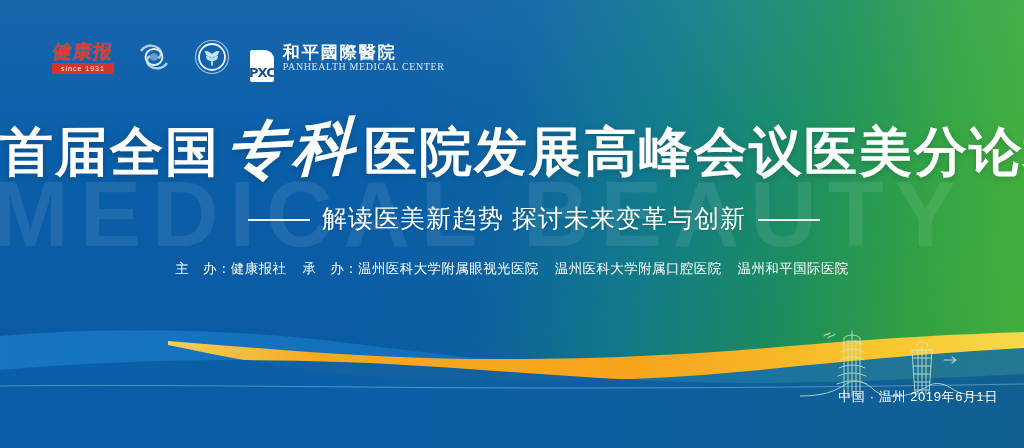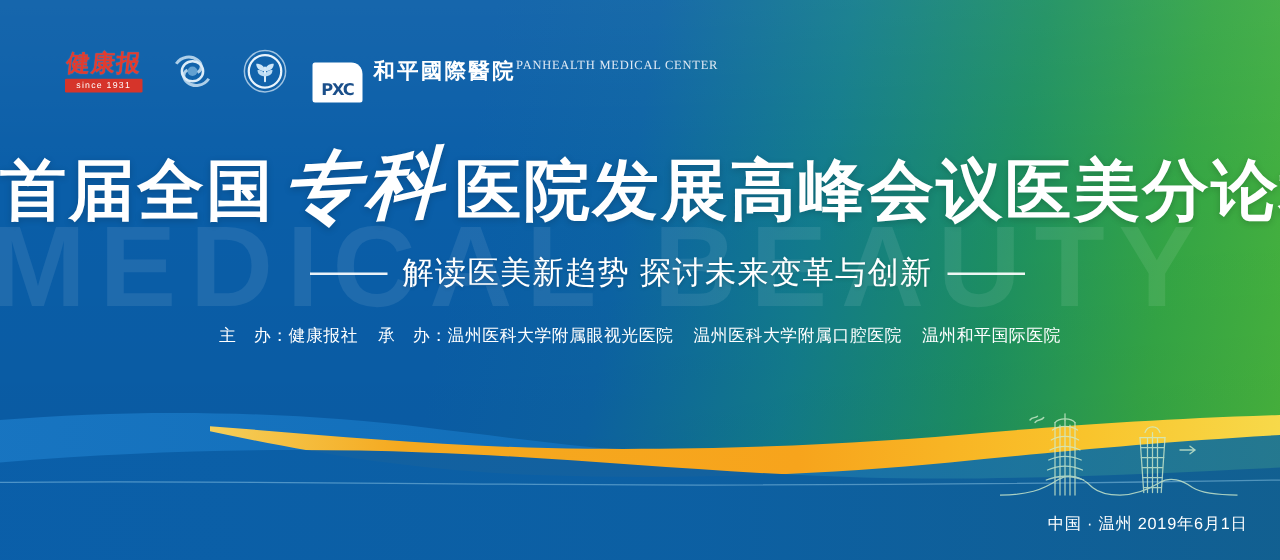--- a/index.html
+++ b/index.html
@@ -61,32 +61,32 @@
 
   
   .logo-eye{width:40px;height:40px;position:relative;}
 
   
   .logo-leaf{width:36px;height:36px;position:relative;}
 
   
   .logo-px{display:flex;align-items:center;gap:9px;}
   .px-mark{
-    width:40px;height:32px;background:#ffffff;
+    width:24px;height:32px;background:#ffffff;
     border-radius:2px 9px 2px 2px;
     display:flex;align-items:flex-end;justify-content:center;
     position:relative;
     margin-top:17px;
   }
   .px-mark .pxtxt{
     font-family:"DejaVu Sans","Liberation Sans",sans-serif;
     font-size:13px;font-weight:bold;color:#1b4f8a;letter-spacing:-1px;
     margin-bottom:2px;
   }
-  .px-words{display:flex;flex-direction:row;justify-content:flex-end;}
+  .px-words{display:flex;flex-direction:column;justify-content:flex-end;}
   .px-words .cn{
     color:#ffffff;font-size:17px;line-height:19px;letter-spacing:2px;
     font-family:"DejaVu Serif","Liberation Serif",serif;font-weight:bold;
   }
   .px-words .en{
     color:#dfe9f4;font-size:10px;line-height:9px;letter-spacing:.6px;
     font-family:Liberation Serif, serif;
   }
 
   
@@ -129,21 +129,21 @@
   #organizers .gap{display:inline-block;width:16px;}
 
   
   #waves{position:absolute;left:0;bottom:0;width:1024px;height:140px;}
 
   
   #skyline{position:absolute;left:800px;bottom:44px;width:190px;height:82px;}
 
   
   #date{
-    position:absolute;left:0;right:26px;top:410px;
+    position:absolute;left:0;right:26px;top:388px;
     text-align:right;color:#ffffff;font-size:13px;letter-spacing:.6px;
     white-space:nowrap;
   }
 </style>
 </head>
 <body>
 
 <div id="banner">
 
   <div id="sheen"></div>

